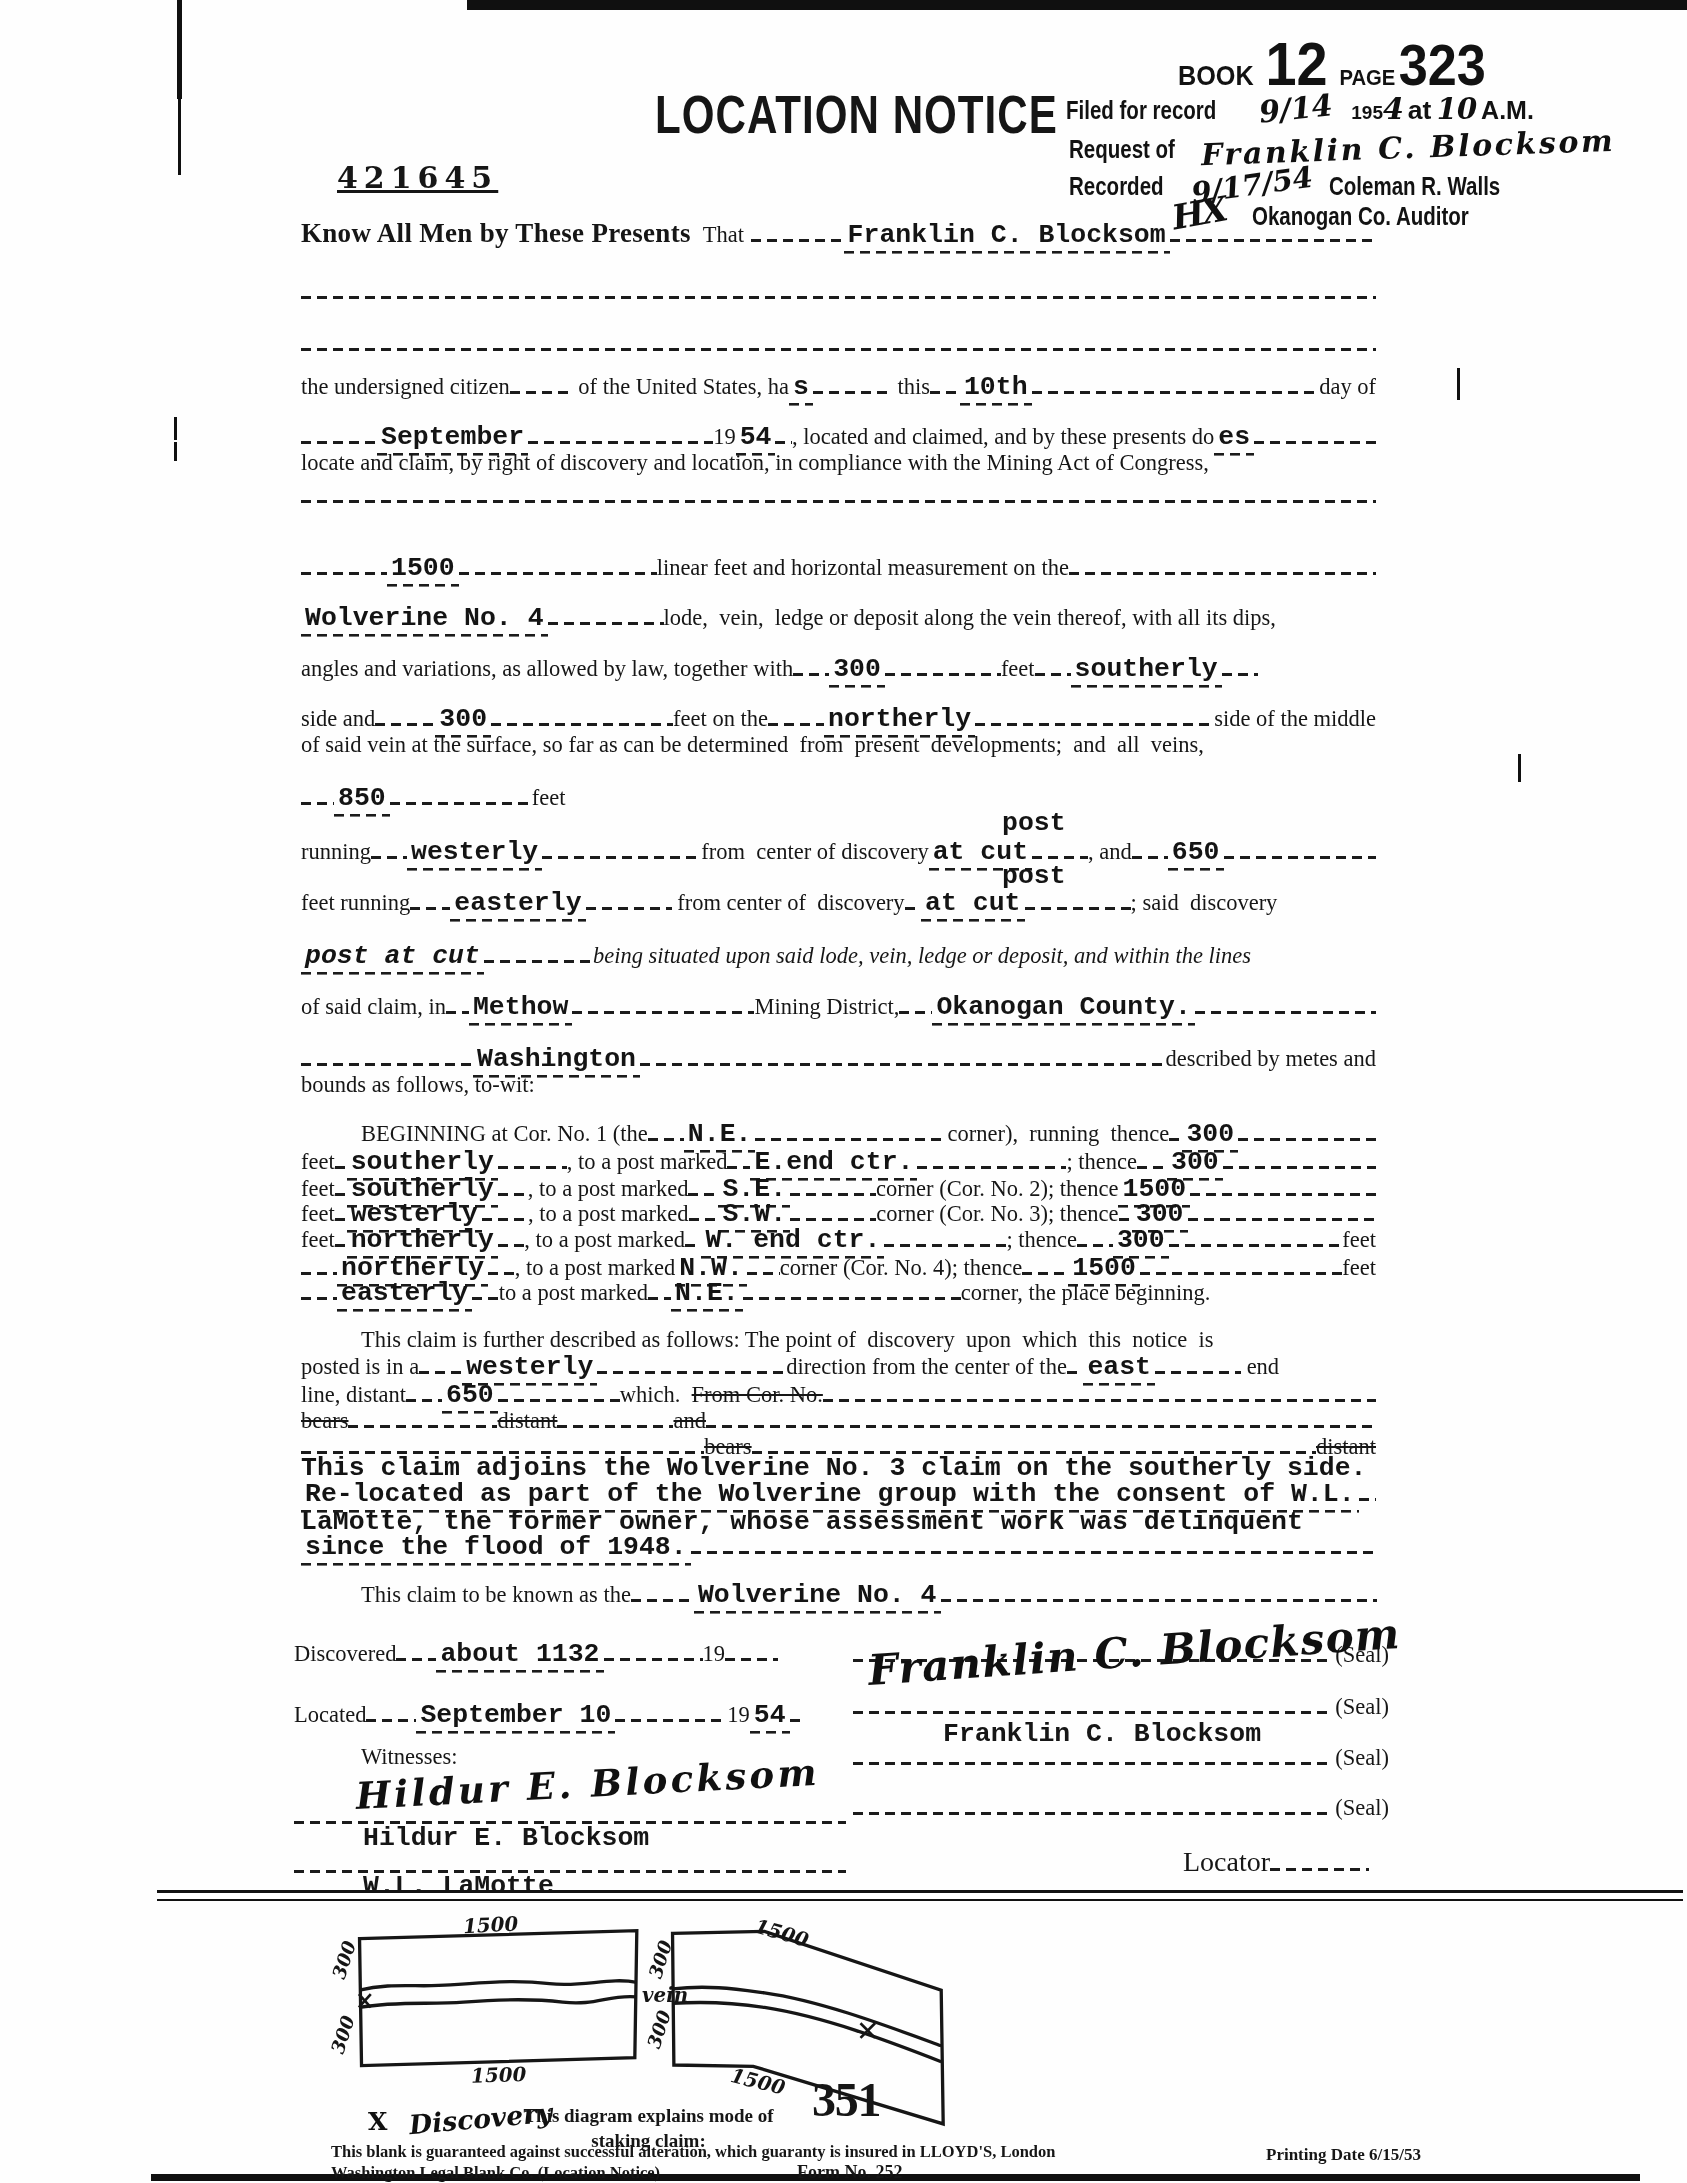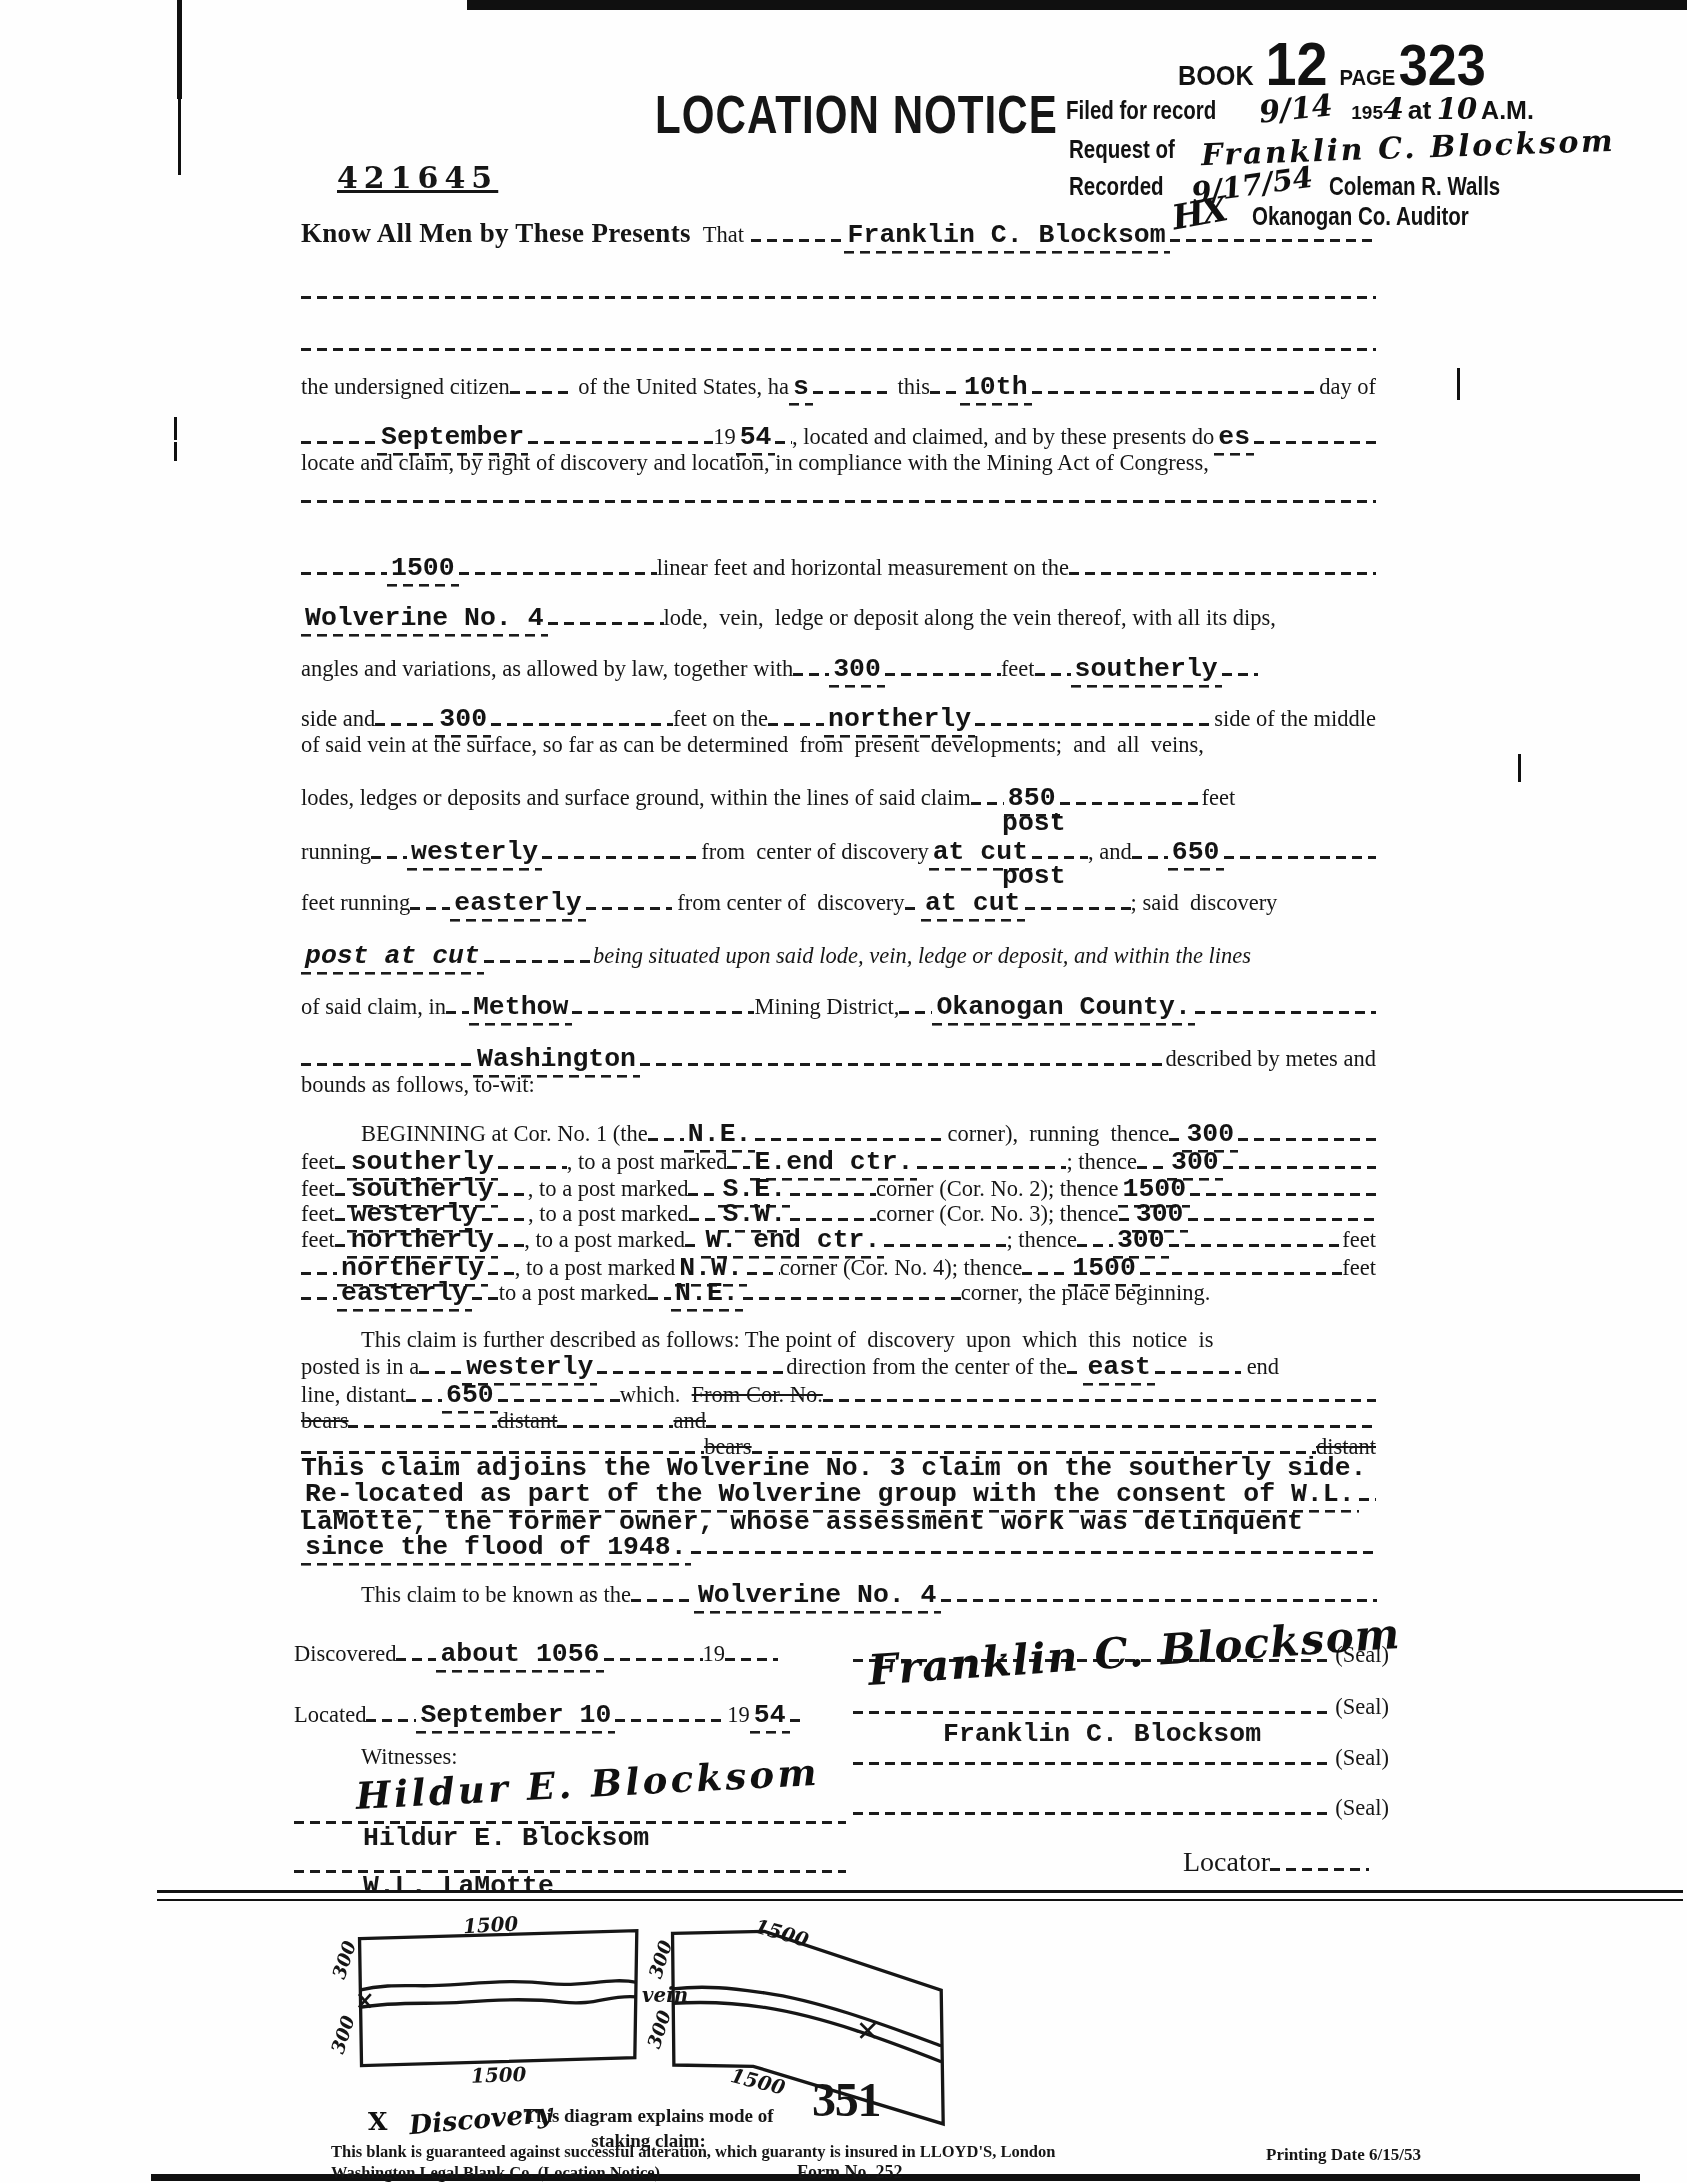--- a/index.html
+++ b/index.html
@@ -97,21 +97,21 @@
       <div class="line" style="top: 348px; left: 301px; width: 1075px;"><span class="bl" style="flex-grow: 1;"></span></div>
       <div class="line" style="top: 372px; left: 301px; width: 1075px;"><span class="p">the undersigned citizen</span><span class="bl" style="width: 63px;"></span><span class="p"> of the United States, ha</span><span class="t">s</span><span class="bl" style="width: 79px;"></span><span class="p"> this</span><span class="bl" style="width: 30px;"></span><span class="t">10th</span><span class="bl" style="flex-grow: 1;"></span><span class="p">day of</span></div>
       <div class="line" style="top: 422px; left: 301px; width: 1075px;"><span class="bl" style="width: 76px;"></span><span class="t">September</span><span class="bl" style="width: 185px;"></span><span class="p">19</span><span class="t">54</span><span class="bl" style="width: 16.5px;"></span><span class="p">, located and claimed, and by these presents do</span><span class="t">es</span><span class="bl" style="flex-grow: 1;"></span></div>
       <div class="line" style="top: 450px; left: 301px; width: 1075px;"><span class="p">locate and claim, by right of discovery and location, in compliance with the Mining Act of Congress,</span></div>
       <div class="line" style="top: 500px; left: 301px; width: 1075px;"><span class="bl" style="flex-grow: 1;"></span></div>
       <div class="line" style="top: 553px; left: 301px; width: 1075px;"><span class="bl" style="width: 86px;"></span><span class="t">1500</span><span class="bl" style="width: 198px;"></span><span class="p">linear feet and horizontal measurement on the</span><span class="bl" style="flex-grow: 1;"></span></div>
       <div class="line" style="top: 603px; left: 301px; width: 1075px;"><span class="t">Wolverine No. 4</span><span class="bl" style="width: 116px;"></span><span class="p">lode,  vein,  ledge or deposit along the vein thereof, with all its dips,</span></div>
       <div class="line" style="top: 654px; left: 301px; width: 1075px;"><span class="p">angles and variations, as allowed by law, together with</span><span class="bl" style="width: 36px;"></span><span class="t">300</span><span class="bl" style="width: 116px;"></span><span class="p">feet</span><span class="bl" style="width: 36px;"></span><span class="t">southerly</span><span class="bl" style="width: 36px;"></span></div>
       <div class="line" style="top: 704px; left: 301px; width: 1075px;"><span class="p">side and</span><span class="bl" style="width: 60px;"></span><span class="t">300</span><span class="bl" style="width: 182px;"></span><span class="p">feet on the</span><span class="bl" style="width: 56px;"></span><span class="t">northerly</span><span class="bl" style="flex-grow: 1;"></span><span class="p">side of the middle</span></div>
       <div class="line" style="top: 732px; left: 301px; width: 1075px;"><span class="p">of said vein at the surface, so far as can be determined  from  present  developments;  and  all  veins,</span></div>
-      <div class="line" style="top: 783px; left: 301px; width: 1075px;"><span class="p">lodes, ledges or deposits and surface ground, within the lines of said claim</span><span class="bl" style="width: 33px;"></span><span class="t">850</span><span class="bl" style="width: 142px;"></span><span class="p">feet</span></div>
+      <div class="line" style="top: 783px; left: 301px; width: 1075px;"><span class="bl" style="width: 33px;"></span><span class="t">850</span><span class="bl" style="width: 142px;"></span><span class="p">feet</span></div>
       <div class="line" style="top: 808px; left: 1002px; width: 198px;"><span class="tp">post</span></div>
       <div class="line" style="top: 837px; left: 301px; width: 1075px;"><span class="p">running</span><span class="bl" style="width: 36px;"></span><span class="t">westerly</span><span class="bl" style="width: 159px;"></span><span class="p">from  center of discovery</span><span class="t">at cut</span><span class="bl" style="width: 56px;"></span><span class="p">, and</span><span class="bl" style="width: 36px;"></span><span class="t">650</span><span class="bl" style="flex-grow: 1;"></span></div>
       <div class="line" style="top: 861px; left: 1002px; width: 198px;"><span class="tp">post</span></div>
       <div class="line" style="top: 888px; left: 301px; width: 1075px;"><span class="p">feet running</span><span class="bl" style="width: 40px;"></span><span class="t">easterly</span><span class="bl" style="width: 86px;"></span><span class="p"> from center of  discovery</span><span class="bl" style="width: 16.5px;"></span><span class="t">at cut</span><span class="bl" style="width: 106px;"></span><span class="p">; said  discovery</span></div>
       <div class="line" style="top: 941px; left: 301px; width: 1075px; font-style: italic;"><span class="t">post at cut</span><span class="bl" style="width: 109px;"></span><span class="p">being situated upon said lode, vein, ledge or deposit, and within the lines</span></div>
       <div class="line" style="top: 992px; left: 301px; width: 1075px;"><span class="p">of said claim, in</span><span class="bl" style="width: 23px;"></span><span class="t">Methow</span><span class="bl" style="width: 182px;"></span><span class="p">Mining District,</span><span class="bl" style="width: 33px;"></span><span class="t">Okanogan County.</span><span class="bl" style="flex-grow: 1;"></span></div>
       <div class="line" style="top: 1044px; left: 301px; width: 1075px;"><span class="bl" style="width: 172px;"></span><span class="t">Washington</span><span class="bl" style="flex-grow: 1;"></span><span class="p">described by metes and</span></div>
       <div class="line" style="top: 1072px; left: 301px; width: 1075px;"><span class="p">bounds as follows, to-wit:</span></div>
       <div class="line" style="top: 1119px; left: 361px; width: 1016px;"><span class="p">BEGINNING at Cor. No. 1 (the</span><span class="bl" style="width: 36px;"></span><span class="t">N.E.</span><span class="bl" style="width: 192px;"></span><span class="p">corner),  running  thence</span><span class="bl" style="width: 13.2px;"></span><span class="t">300</span><span class="bl" style="flex-grow: 1;"></span></div>
       <div class="line" style="top: 1147px; left: 301px; width: 1075px;"><span class="p">feet</span><span class="bl" style="width: 12px;"></span><span class="t">southerly</span><span class="bl" style="width: 69px;"></span><span class="p">, to a post marked</span><span class="bl" style="width: 23px;"></span><span class="t">E.end ctr.</span><span class="bl" style="width: 149px;"></span><span class="p">; thence</span><span class="bl" style="width: 30px;"></span><span class="t">300</span><span class="bl" style="flex-grow: 1;"></span></div>
@@ -123,21 +123,21 @@
       <div class="line" style="top: 1327px; left: 361px; width: 1016px;"><span class="p">This claim is further described as follows: The point of  discovery  upon  which  this  notice  is</span></div>
       <div class="line" style="top: 1352px; left: 301px; width: 1075px;"><span class="p">posted is in a</span><span class="bl" style="width: 43px;"></span><span class="t">westerly</span><span class="bl" style="width: 189px;"></span><span class="p">direction from the center of the</span><span class="bl" style="width: 16.5px;"></span><span class="t">east</span><span class="bl" style="width: 86px;"></span><span class="p"> end</span></div>
       <div class="line" style="top: 1380px; left: 301px; width: 1075px;"><span class="p">line, distant</span><span class="bl" style="width: 36px;"></span><span class="t">650</span><span class="bl" style="width: 122px;"></span><span class="p">which.  </span><span class="s">From Cor. No.</span><span class="bl" style="flex-grow: 1;"></span></div>
       <div class="line" style="top: 1408px; left: 301px; width: 1075px;"><span class="s">bears</span><span class="bl" style="width: 149px;"></span><span class="s">distant</span><span class="bl" style="width: 116px;"></span><span class="s">and</span><span class="bl" style="flex-grow: 1;"></span></div>
       <div class="line" style="top: 1434px; left: 301px; width: 1075px;"><span class="bl" style="flex-grow: 5;"></span><span class="s">bears</span><span class="bl" style="flex-grow: 7;"></span><span class="s">distant</span></div>
       <div class="line" style="top: 1453px; left: 301px; width: 1075px;"><span class="tp">This claim adjoins the Wolverine No. 3 claim on the southerly side.</span></div>
       <div class="line" style="top: 1479px; left: 301px; width: 1075px;"><span class="t">Re-located as part of the Wolverine group with the consent of W.L.</span><span class="bl" style="flex-grow: 1;"></span></div>
       <div class="line" style="top: 1507px; left: 301px; width: 1075px;"><span class="tp">LaMotte, the former owner, whose assessment work was delinquent</span></div>
       <div class="line" style="top: 1532px; left: 301px; width: 1075px;"><span class="t">since the flood of 1948.</span><span class="bl" style="flex-grow: 1;"></span></div>
       <div class="line" style="top: 1580px; left: 361px; width: 1016px;"><span class="p">This claim to be known as the</span><span class="bl" style="width: 63px;"></span><span class="t">Wolverine No. 4</span><span class="bl" style="flex-grow: 1;"></span></div>
-      <div class="line" style="top: 1639px; left: 294px; width: 516px;"><span class="p">Discovered</span><span class="bl" style="width: 40px;"></span><span class="t">about 1056</span><span class="bl" style="width: 99px;"></span><span class="p">19</span><span class="bl" style="width: 53px;"></span></div>
+      <div class="line" style="top: 1639px; left: 294px; width: 516px;"><span class="p">Discovered</span><span class="bl" style="width: 40px;"></span><span class="t">about 1132</span><span class="bl" style="width: 99px;"></span><span class="p">19</span><span class="bl" style="width: 53px;"></span></div>
       <div class="line" style="top: 1700px; left: 294px; width: 516px;"><span class="p">Located</span><span class="bl" style="width: 50px;"></span><span class="t">September 10</span><span class="bl" style="width: 112px;"></span><span class="p">19</span><span class="t">54</span><span class="bl" style="width: 16.5px;"></span></div>
     </div>
 
   <div class="sealrow" style="left:853px;top:1642px;">
     <span class="bl"></span>
     <span class="p" style="padding-left:5.3px;">(Seal)</span>
   </div>
   <div class="sealrow" style="left:853px;top:1694px;">
     <span class="bl"></span>
     <span class="p" style="padding-left:5.3px;">(Seal)</span>

